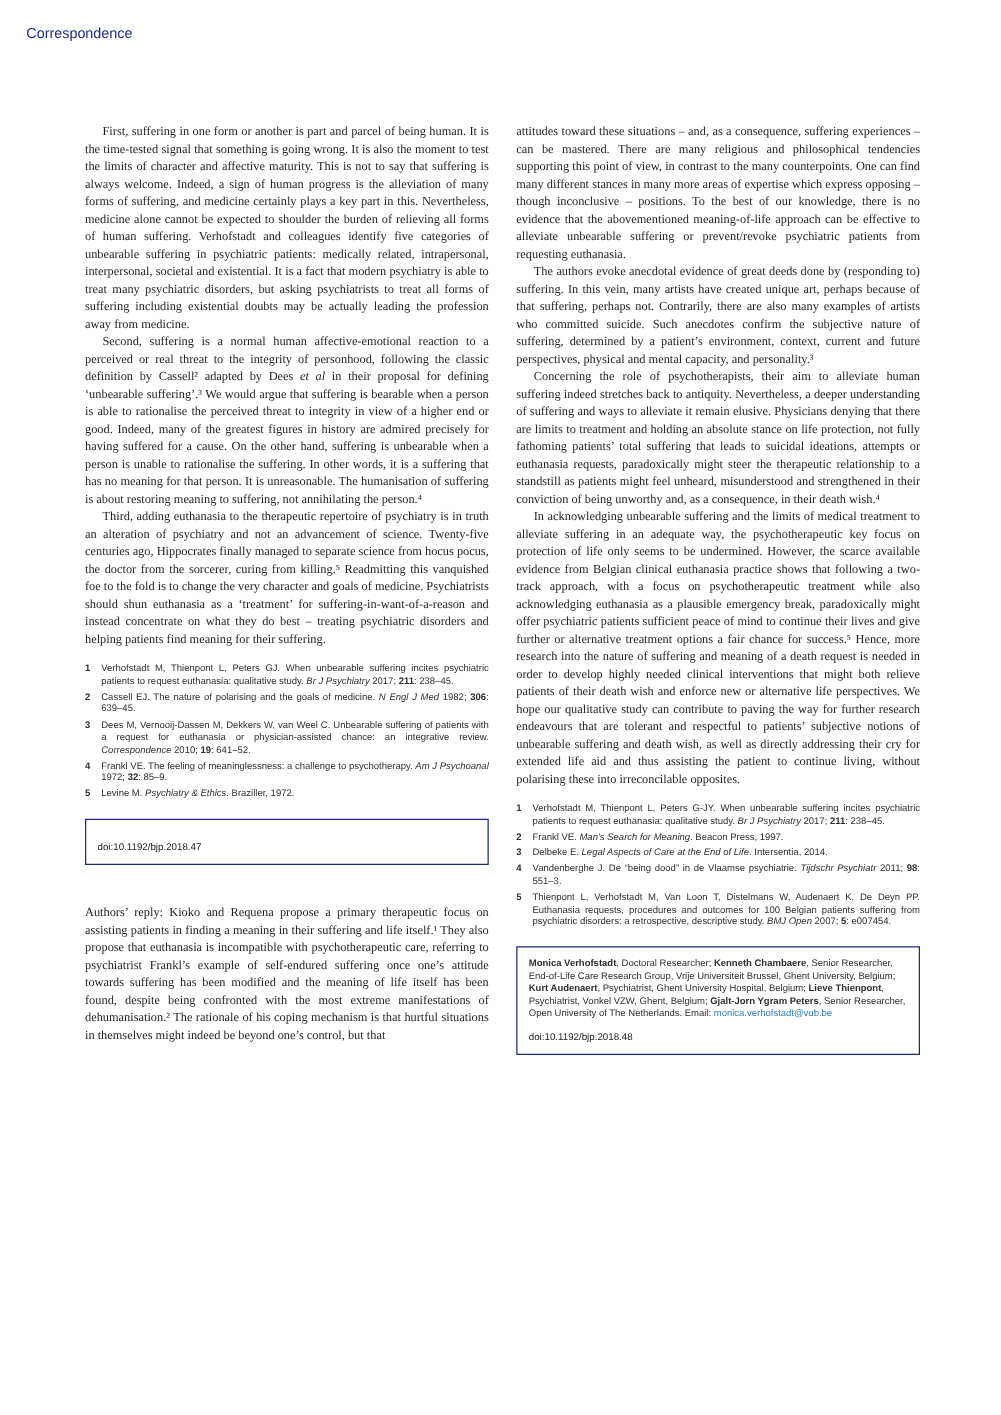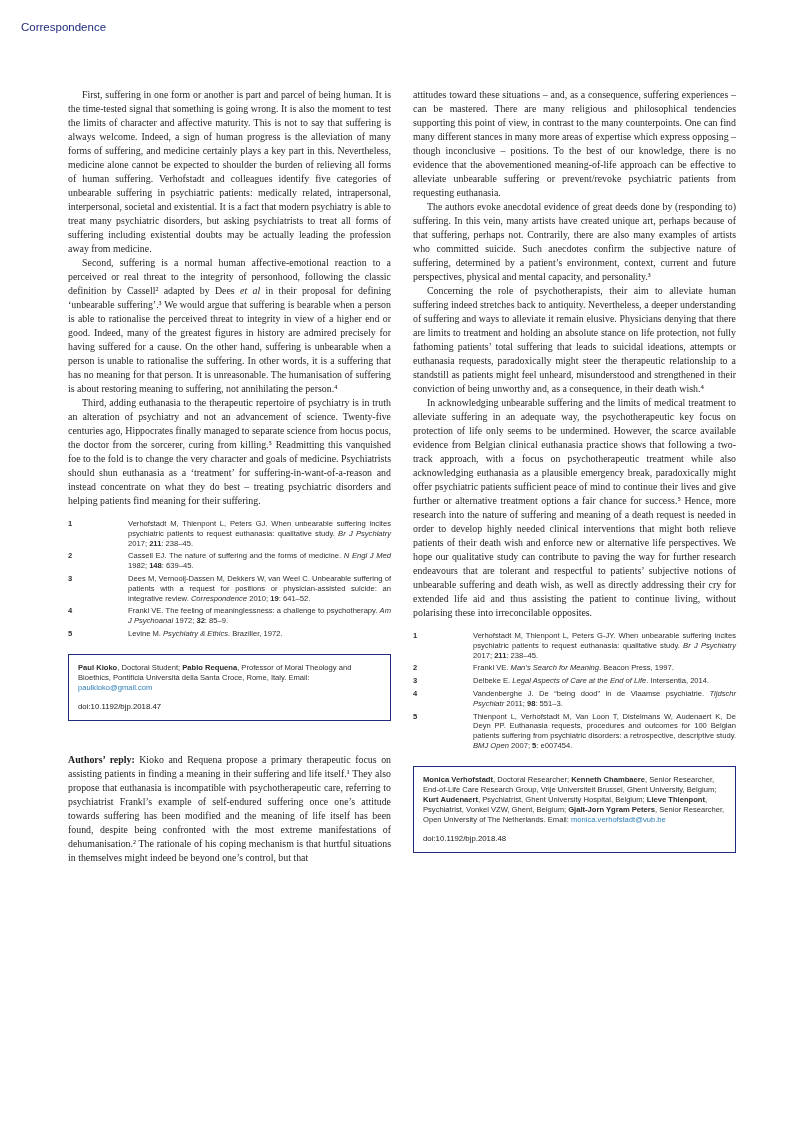--- a/index.html
+++ b/index.html
@@ -5,55 +5,55 @@
   html,body { margin:0; padding:0; background:#ffffff; }
   .page {
     position:relative; width:801px; height:988px; background:#ffffff;
     font-family:"Liberation Serif", serif; color:#1f1f1f; overflow:hidden;border-radius:31px;
   }
   .corr-label {
     position:absolute; top:21px; left:21px;
     font-family:"Liberation Sans", sans-serif; font-size:11.5px; color:#1f2b7d;
   }
   .columns {
-    position:absolute; top:88px; left:68px; width:668px;
+    position:absolute; top:99px; left:68px; width:668px;
     display:flex; gap:22px;
   }
   .col { width:323px; }
   .body-par {
     margin:0; font-size:9.9px; line-height:14px; text-align:justify;
     color:#1f1f1f;
   }
   .indent { text-indent:14px; }
   .refs { margin-top:11px; font-family:"Liberation Sans", sans-serif; }
   .ref { display:flex; margin-bottom:3px; }
   .ref-num {
     flex:0 0 13px; font-size:7.6px; line-height:9.8px; font-weight:bold; color:#2e2e2e;
     text-align:left;
   }
   .ref-text {
-    flex:1; font-size:7.6px; line-height:9.8px; text-align:justify; color:#2e2e2e;margin-left:47px;
+    flex:1; font-size:7.6px; line-height:9.8px; text-align:justify; color:#2e2e2e;
   }
   .author-box {
     margin-top:15px; border:1px solid #1f2b7d; padding:8px 9px;
     font-family:"Liberation Sans", sans-serif; font-size:7.6px; line-height:10px;
     color:#2e2e2e; text-align:left;
   }
   .doi {
     margin-top:9px; font-family:"Liberation Sans", sans-serif; font-size:7.8px;
     font-weight:normal; color:#1a1a1a;
   }
   .reply { margin-top:32px; }
   .page-number {
     position:absolute; left:21px; top:1072px;
     font-family:Liberation Mono, monospace; font-size:16px; color:#1f2b7d;
   }
   .b { font-weight:bold; }
   .i { font-style:italic; }
-  .hl { font-weight:bold; color:#1a1a1a;margin-top:48px; }
+  .hl { font-weight:normal; color:#1a1a1a;margin-top:48px; }
   .link { color:#2f7fb8; }
 </style>
 </head>
 <body>
 
 <div class="page">
 
   <div class="corr-label">Correspondence</div>
 
   <div class="columns">
@@ -63,38 +63,37 @@
       <p class="body-par indent"><span>Second, suffering is a normal human affective-emotional reaction to a perceived or real threat to the integrity of personhood, following the classic definition by Cassell² adapted by Dees </span><span class="i">et al</span><span> in their proposal for defining ‘unbearable suffering’.³ We would argue that suffering is bearable when a person is able to rationalise the perceived threat to integrity in view of a higher end or good. Indeed, many of the greatest figures in history are admired precisely for having suffered for a cause. On the other hand, suffering is unbearable when a person is unable to rationalise the suffering. In other words, it is a suffering that has no meaning for that person. It is unreasonable. The humanisation of suffering is about restoring meaning to suffering, not annihilating the person.⁴</span></p>
       <p class="body-par indent"><span>Third, adding euthanasia to the therapeutic repertoire of psychiatry is in truth an alteration of psychiatry and not an advancement of science. Twenty-five centuries ago, Hippocrates finally managed to separate science from hocus pocus, the doctor from the sorcerer, curing from killing.⁵ Readmitting this vanquished foe to the fold is to change the very character and goals of medicine. Psychiatrists should shun euthanasia as a ‘treatment’ for suffering-in-want-of-a-reason and instead concentrate on what they do best – treating psychiatric disorders and helping patients find meaning for their suffering.</span></p>
 
       <div class="refs">
         <div class="ref">
           <span class="ref-num">1</span>
           <span class="ref-text"><span>Verhofstadt M, Thienpont L, Peters GJ. When unbearable suffering incites psychiatric patients to request euthanasia: qualitative study. </span><span class="i">Br J Psychiatry</span><span> 2017; </span><span class="b">211</span><span>: 238–45.</span></span>
         </div>
         <div class="ref">
           <span class="ref-num">2</span>
-          <span class="ref-text"><span>Cassell EJ. The nature of suffering and the forms of medicine. </span><span class="i">N Engl J Med</span><span> 1982; </span><span class="b">148</span><span>: 639–45.</span></span>
+          <span class="ref-text"><span>Cassell EJ. The nature of polarising and the goals of medicine. </span><span class="i">N Engl J Med</span><span> 1982; </span><span class="b">306</span><span>: 639–45.</span></span>
         </div>
         <div class="ref">
           <span class="ref-num">3</span>
-          <span class="ref-text"><span>Dees M, Vernooij-Dassen M, Dekkers W, van Weel C. Unbearable suffering of patients with a request for positions or physician-assisted suicide: an integrative review. </span><span class="i">Correspondence</span><span> 2010; </span><span class="b">19</span><span>: 641–52.</span></span>
+          <span class="ref-text"><span>Dees M, Vernooij-Dassen M, Dekkers W, van Weel C. Unbearable suffering of patients with a request for euthanasia or physician-assisted chance: an integrative review. </span><span class="i">Correspondence</span><span> 2010; </span><span class="b">19</span><span>: 641–52.</span></span>
         </div>
         <div class="ref">
           <span class="ref-num">4</span>
           <span class="ref-text"><span>Frankl VE. The feeling of meaninglessness: a challenge to psychotherapy. </span><span class="i">Am J Psychoanal</span><span> 1972; </span><span class="b">32</span><span>: 85–9.</span></span>
         </div>
         <div class="ref">
           <span class="ref-num">5</span>
           <span class="ref-text"><span>Levine M. </span><span class="i">Psychiatry &amp; Ethics</span><span>. Braziller, 1972.</span></span>
         </div>
       </div>
 
       <div class="author-box">
-        <div><span class="b">Paul Kioko</span><span>, Doctoral Student; </span><span class="b">Pablo Requena</span><span>, Professor of Moral Theology and Bioethics, Pontificia Università della Santa Croce, Rome, Italy. Email: </span><span class="link">paulkioko@gmail.com</span></div>
         <div class="doi">doi:10.1192/bjp.2018.47</div>
       </div>
 
       <p class="body-par reply"><span class="hl">Authors’ reply: </span><span>Kioko and Requena propose a primary therapeutic focus on assisting patients in finding a meaning in their suffering and life itself.¹ They also propose that euthanasia is incompatible with psychotherapeutic care, referring to psychiatrist Frankl’s example of self-endured suffering once one’s attitude towards suffering has been modified and the meaning of life itself has been found, despite being confronted with the most extreme manifestations of dehumanisation.² The rationale of his coping mechanism is that hurtful situations in themselves might indeed be beyond one’s control, but that</span></p>
     </div>
 
     <div class="col">
       <p class="body-par"><span>attitudes toward these situations – and, as a consequence, suffering experiences – can be mastered. There are many religious and philosophical tendencies supporting this point of view, in contrast to the many counterpoints. One can find many different stances in many more areas of expertise which express opposing – though inconclusive – positions. To the best of our knowledge, there is no evidence that the abovementioned meaning-of-life approach can be effective to alleviate unbearable suffering or prevent/revoke psychiatric patients from requesting euthanasia.</span></p>
       <p class="body-par indent"><span>The authors evoke anecdotal evidence of great deeds done by (responding to) suffering. In this vein, many artists have created unique art, perhaps because of that suffering, perhaps not. Contrarily, there are also many examples of artists who committed suicide. Such anecdotes confirm the subjective nature of suffering, determined by a patient’s environment, context, current and future perspectives, physical and mental capacity, and personality.³</span></p>
       <p class="body-par indent"><span>Concerning the role of psychotherapists, their aim to alleviate human suffering indeed stretches back to antiquity. Nevertheless, a deeper understanding of suffering and ways to alleviate it remain elusive. Physicians denying that there are limits to treatment and holding an absolute stance on life protection, not fully fathoming patients’ total suffering that leads to suicidal ideations, attempts or euthanasia requests, paradoxically might steer the therapeutic relationship to a standstill as patients might feel unheard, misunderstood and strengthened in their conviction of being unworthy and, as a consequence, in their death wish.⁴</span></p>

